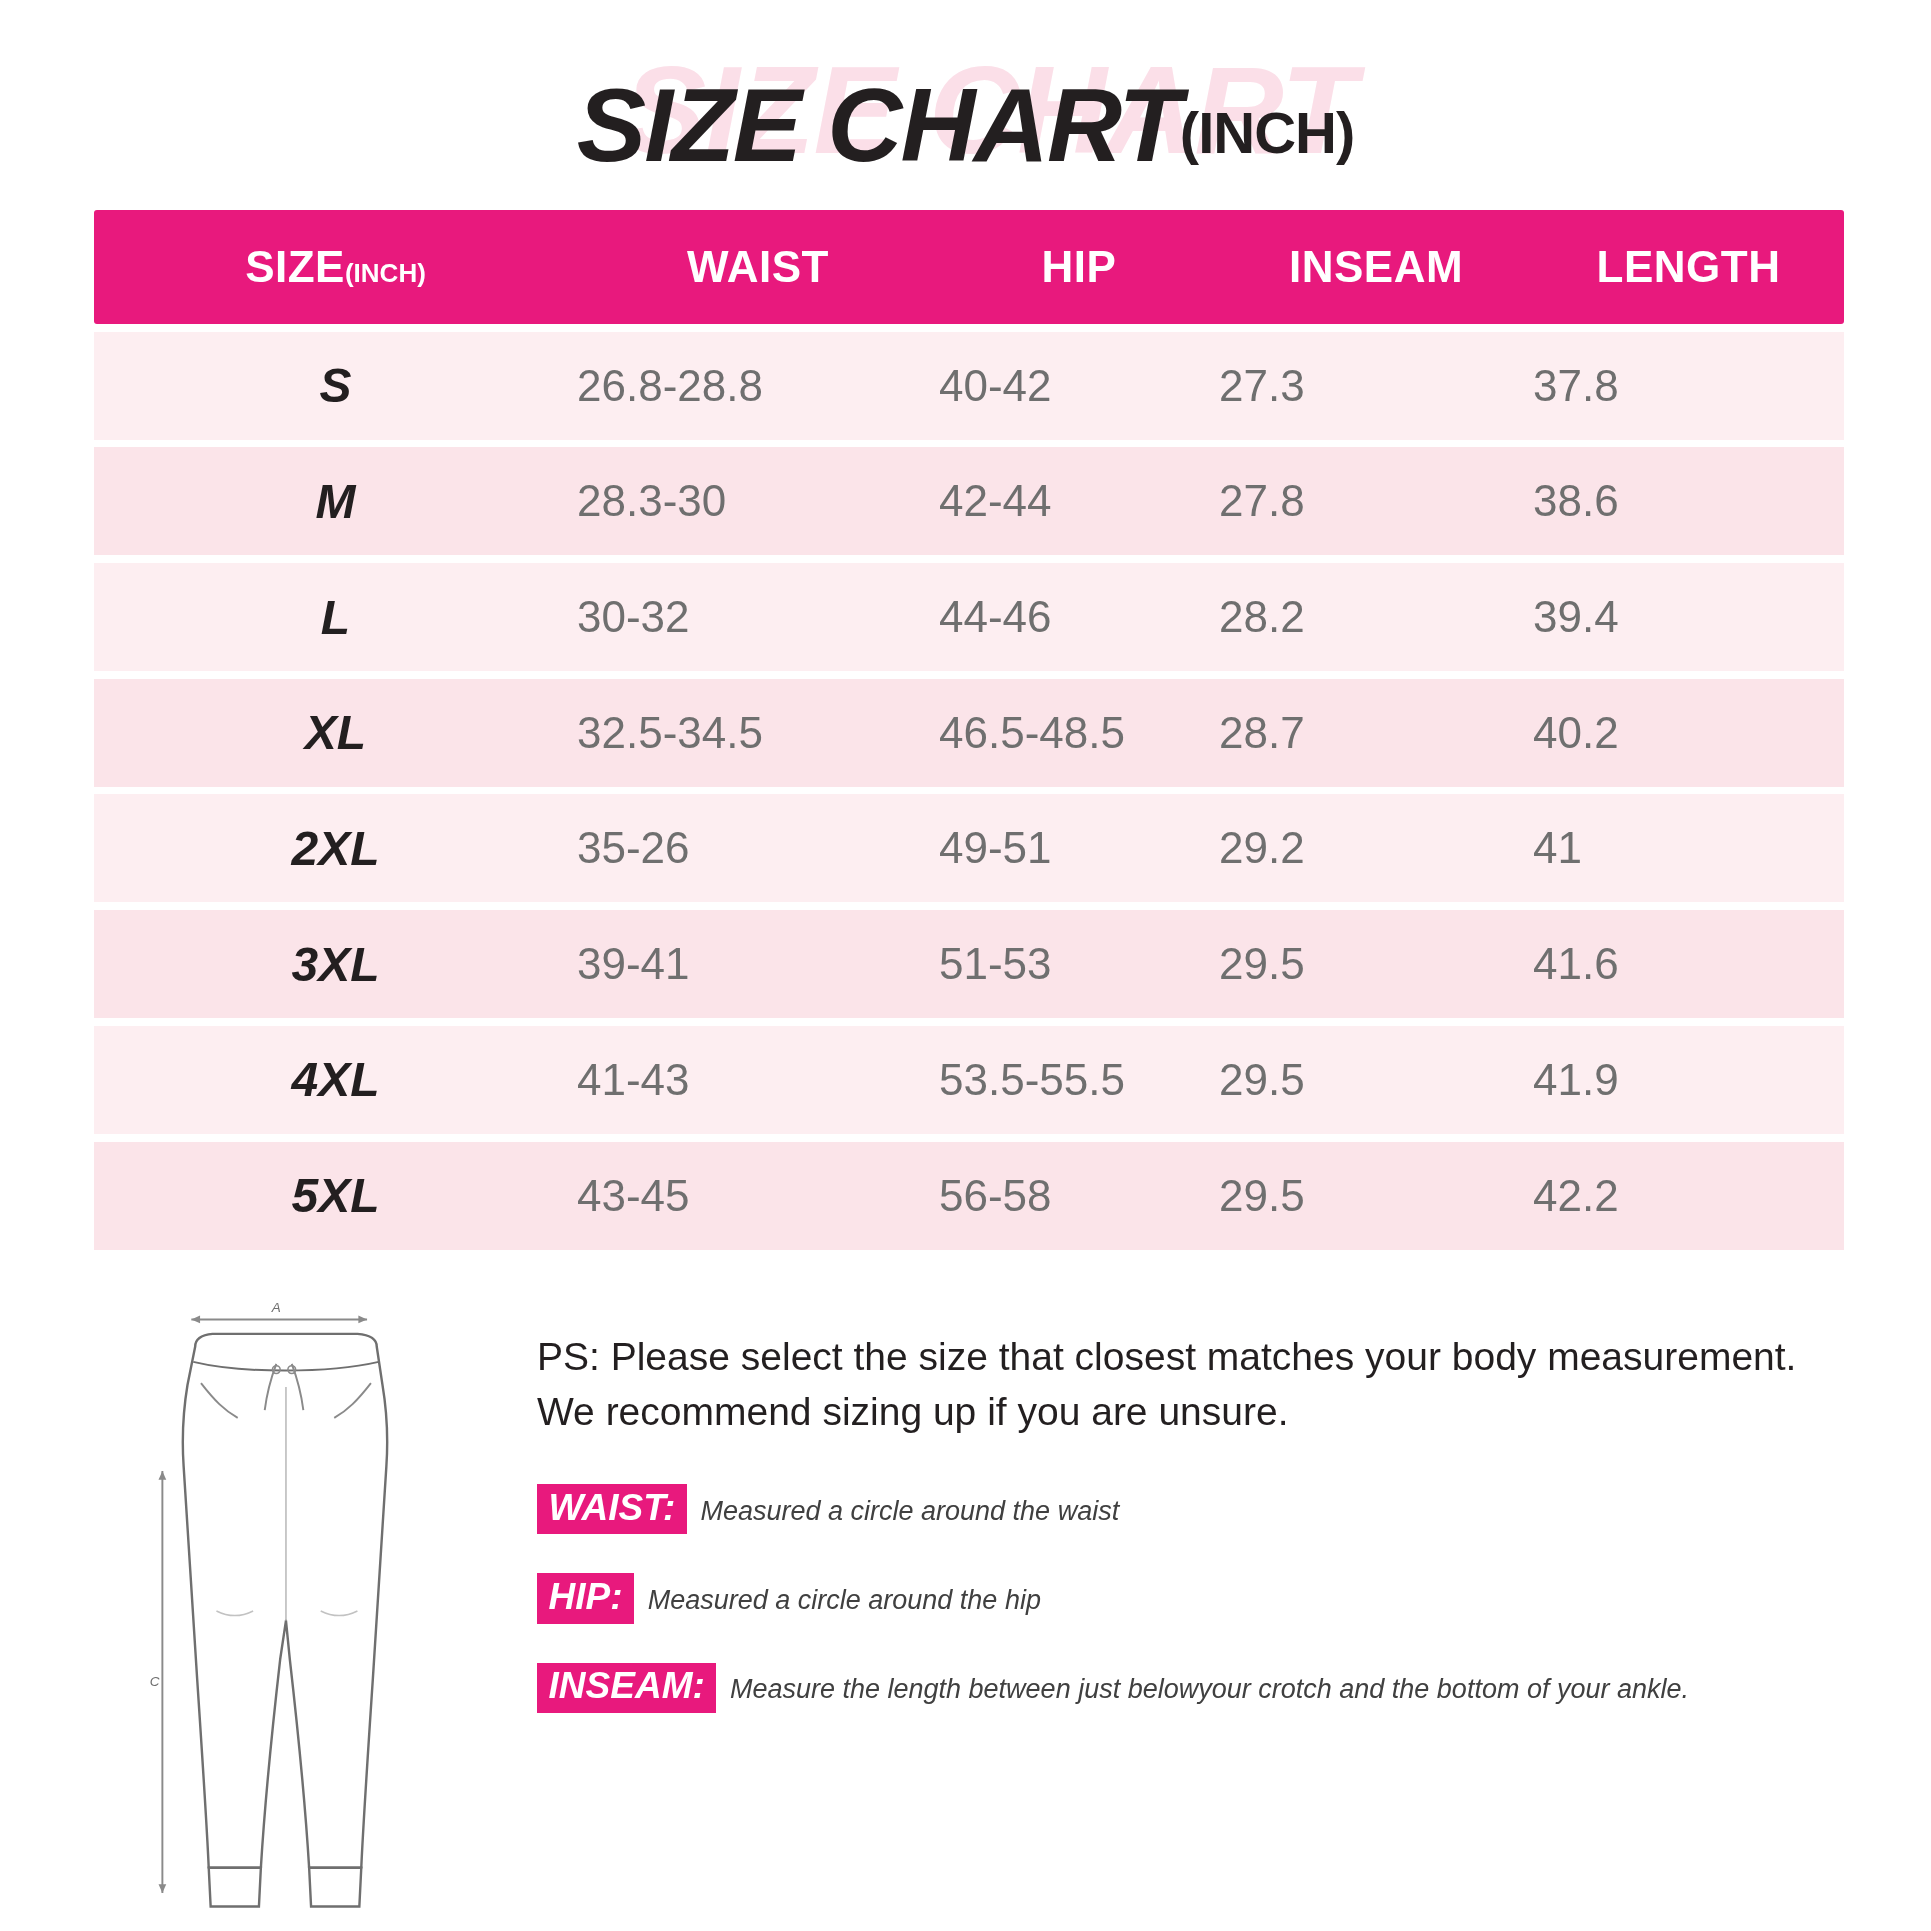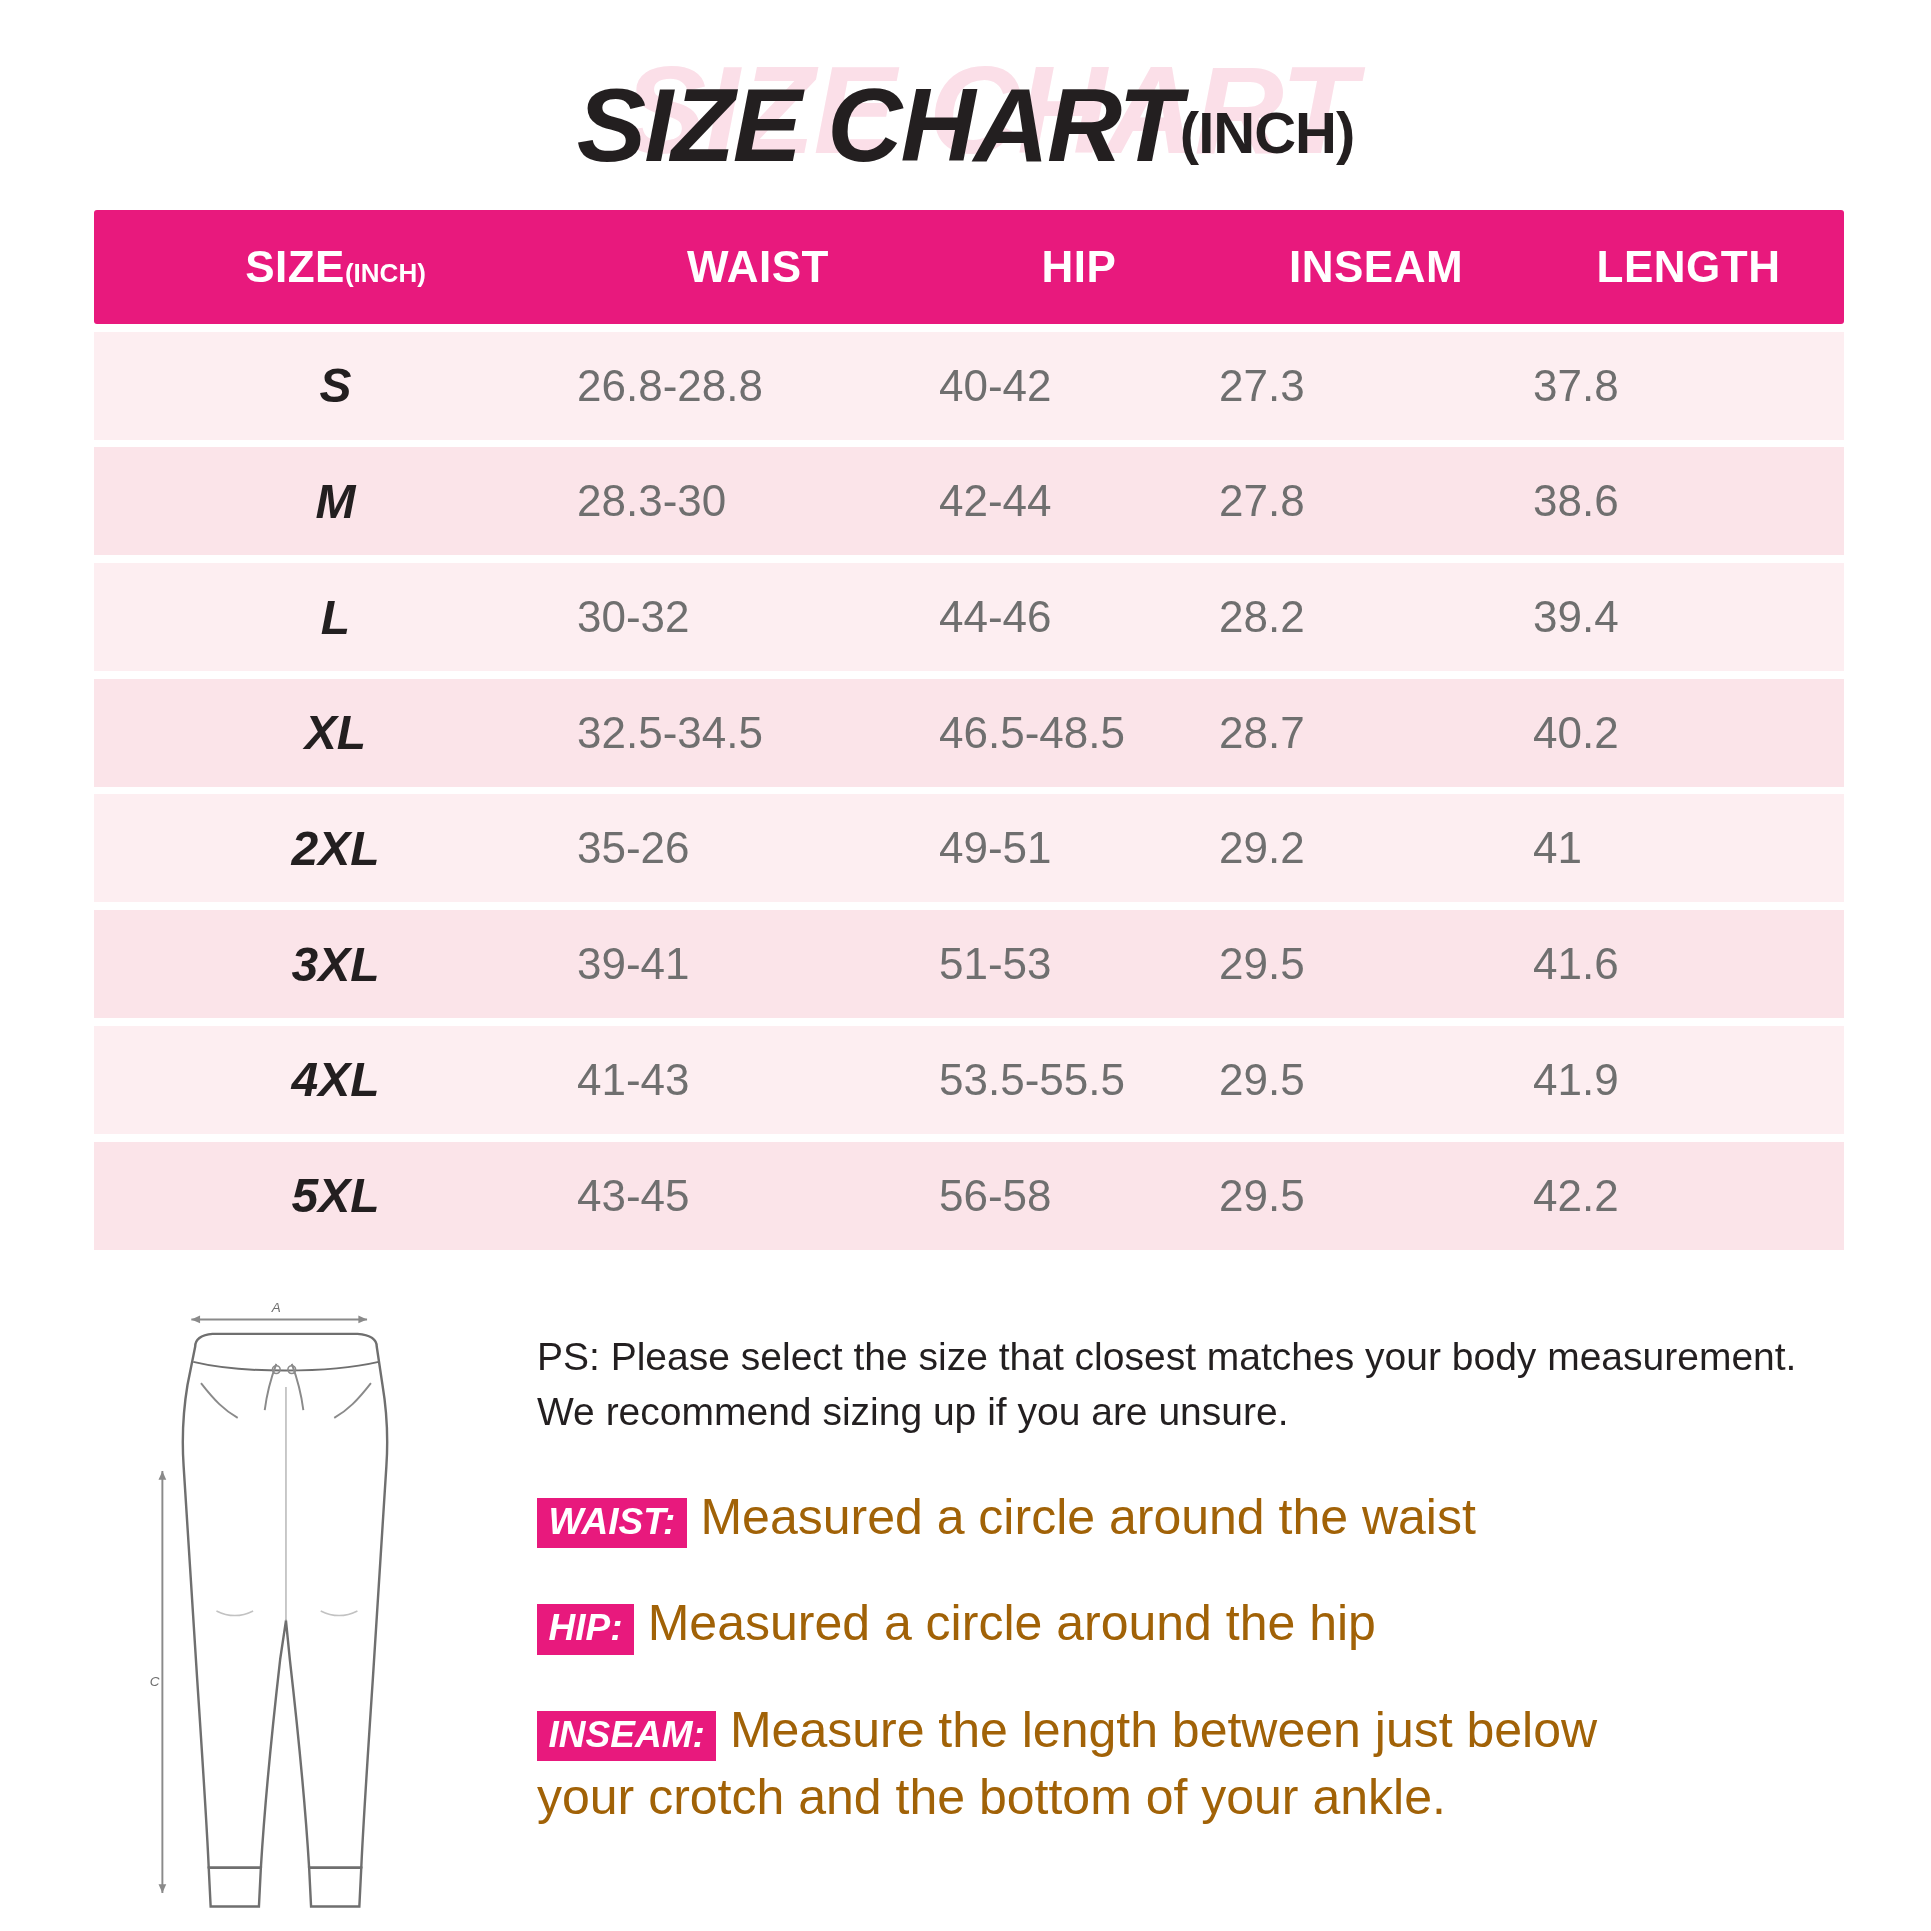--- a/index.html
+++ b/index.html
@@ -153,23 +153,24 @@
     color: #ffffff;
     font-size: 37px;
     font-weight: bold;
     font-style: italic;
     padding: 4.8px 11.6px 6.8px 11.6px;
     margin-right: 13.5px;
     white-space: nowrap;
     line-height: 1.05;
   }
   .def-text {
-    font-size: 50px;
-    color: #a16207;
+    font-size: 27px;
+    color: #404040;
     line-height: 1.35;
+    font-style: italic;
   }
 </style>
 </head>
 <body>
 
 <div class="page">
 
   <div class="title-wrap">
     <div class="title-ghost">SIZE CHART</div>
     <div class="title-main">

